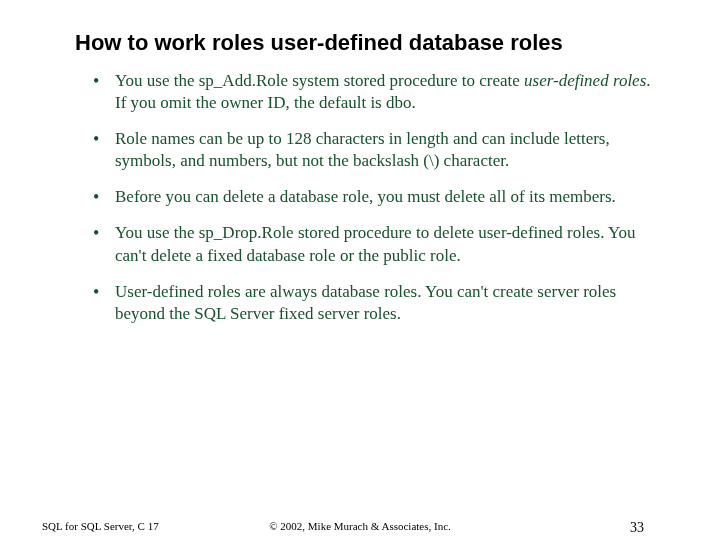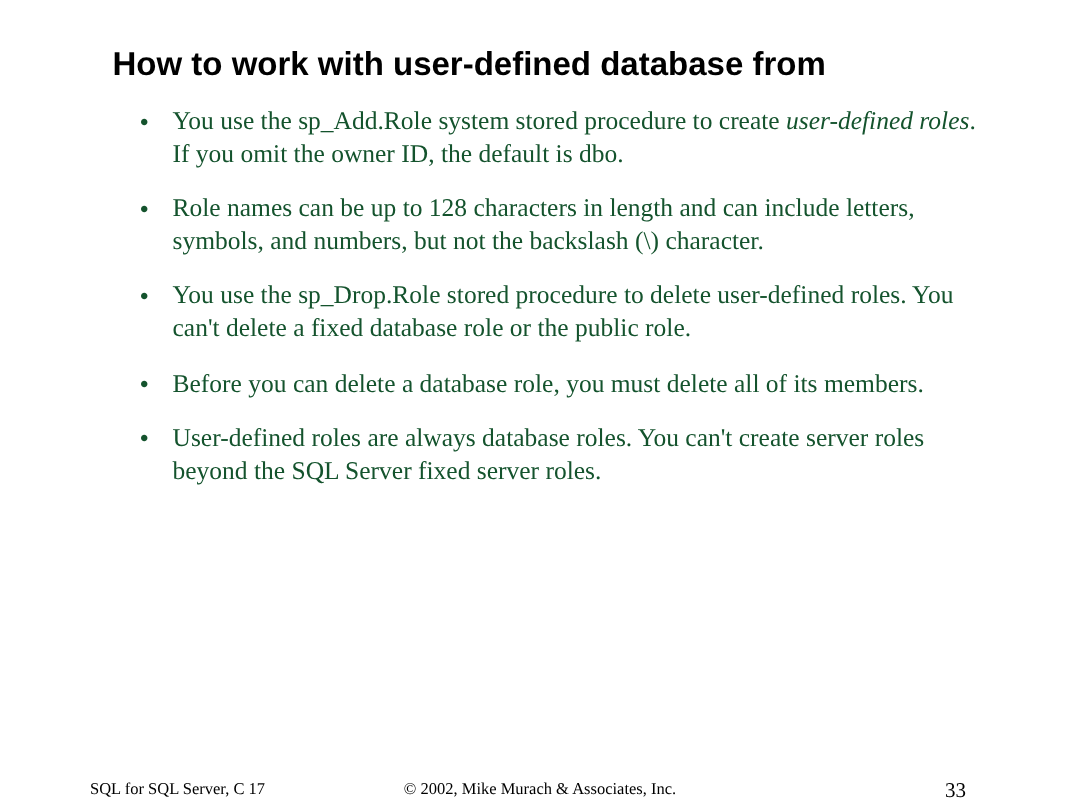--- a/index.html
+++ b/index.html
@@ -50,50 +50,50 @@
       position: absolute;
       bottom: 20px;
       left: 0;
       width: 100%;
       font-family: "Times New Roman", Times, serif;
       font-size: 11px;
       color: #000;
     }
     .footer-left {
       position: absolute;
-      left: 60px;
+      left: 42px;
     }
     .footer-center {
       position: absolute;
       left: 50%;
       transform: translateX(-50%);
     }
     .footer-right {
       position: absolute;
       right: 76px;
       font-size: 14px;
     }
   </style>
 </head>
 <body>
 
 <div class="content">
-  <h1 class="title">How to work with user-defined database from</h1>
+  <h1 class="title">How to work roles user-defined database roles</h1>
   <ul class="bullets">
     <li>
       <span>You use the sp_Add.Role system stored procedure to create </span><span class="italic">user-defined roles</span><span>. If you omit the owner ID, the default is dbo.</span>
     </li>
     <li>
       <span>Role names can be up to 128 characters in length and can include letters, symbols, and numbers, but not the backslash (\) character.</span>
     </li>
     <li>
-      <span>You use the sp_Drop.Role stored procedure to delete user-defined roles. You can't delete a fixed database role or the public role.</span>
+      <span>Before you can delete a database role, you must delete all of its members.</span>
     </li>
     <li>
-      <span>Before you can delete a database role, you must delete all of its members.</span>
+      <span>You use the sp_Drop.Role stored procedure to delete user-defined roles. You can't delete a fixed database role or the public role.</span>
     </li>
     <li>
       <span>User-defined roles are always database roles. You can't create server roles beyond the SQL Server fixed server roles.</span>
     </li>
   </ul>
 </div>
 
 <div class="footer">
   <span class="footer-left">SQL for SQL Server, C 17</span>
   <span class="footer-center">© 2002, Mike Murach &amp; Associates, Inc.</span>

